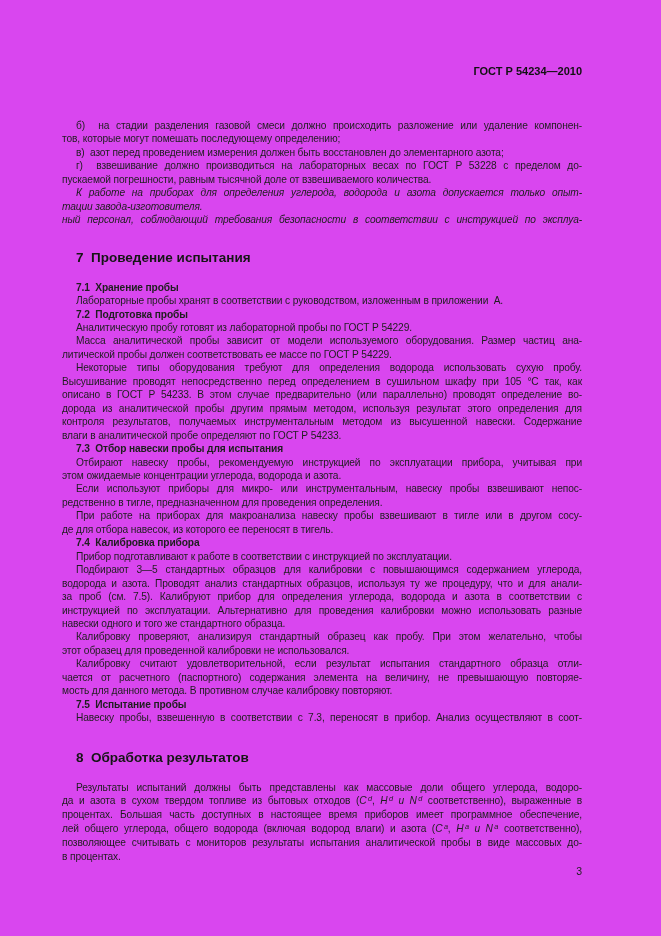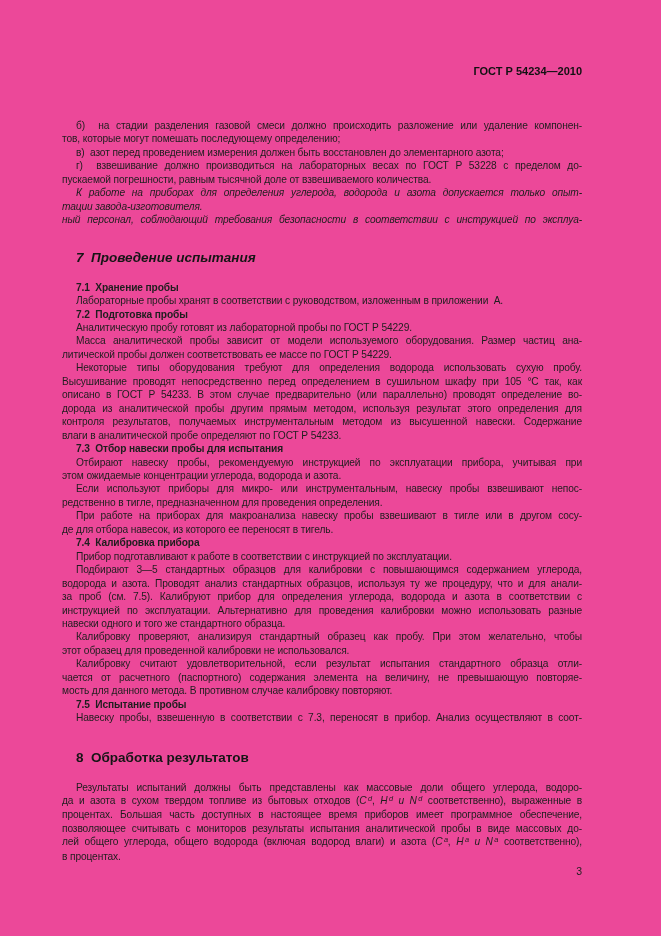--- a/index.html
+++ b/index.html
@@ -1,21 +1,21 @@
 <!DOCTYPE html>
 <html><head>
 <meta charset="utf-8">
 <style>
   html,body{margin:0;padding:0;}
   body{
     width:661px;height:936px;background:#ffffff;
     font-family:"Liberation Sans", sans-serif;
     color:#1e1e1e;
   }
-  .page{position:relative;width:661px;height:936px;background:#ec4899;overflow:hidden;}
+  .page{position:relative;width:661px;height:936px;background:#d946ef;overflow:hidden;}
   .doc-header{
     position:absolute;top:65px;left:62px;width:520px;
     text-align:right;font-weight:bold;font-size:11px;line-height:13px;
     color:#111;
   }
   .content{position:absolute;top:92px;left:62px;width:520px;margin-top:27px;}
   .ln{
     font-size:10.2px;line-height:13.45px;
     text-align:justify;text-align-last:justify;
     letter-spacing:-0.12px;
@@ -23,21 +23,21 @@
   }
   .end{text-align-last:left;}
   .ind{text-indent:14px;}
   .it{font-style:italic;}
   .b{font-weight:bold;}
   .h{
     font-weight:bold;font-size:13.5px;line-height:17px;
     padding-left:14px;text-align:left;text-align-last:left;
     letter-spacing:0;color:#151515;
   }
-  .h7{margin:22px 0 15px 0;font-style:italic;}
+  .h7{margin:22px 0 15px 0;}
   .h8{margin:24px 0 15px 0;}
   .iv{font-style:italic;}
   .sup{
     font-style:italic;font-size:7.3px;
     position:relative;top:-3.2px;padding-left:1.5px;
   }
   .pageno{
     margin-top:2px;text-align:right;text-align-last:right;
     font-size:10.5px;line-height:13px;color:#222;
   }
@@ -94,20 +94,20 @@
     <div class="ln">чается от расчетного (паспортного) содержания элемента на величину, не превышающую повторяе-</div>
     <div class="ln end">мость для данного метода. В противном случае калибровку повторяют.</div>
     <div class="ln ind b end">7.5&nbsp; Испытание пробы</div>
     <div class="ln ind">Навеску пробы, взвешенную в соответствии с 7.3, переносят в прибор. Анализ осуществляют в соот-</div>
 
     <div class="h h8">8&nbsp; Обработка результатов</div>
 
     <div class="ln ind">Результаты испытаний должны быть представлены как массовые доли общего углерода, водоро-</div>
     <div class="ln"><span>да и азота в сухом твердом топливе из бытовых отходов (</span><span class="iv">C</span><span class="sup">d</span><span>, </span><span class="iv">H</span><span class="sup">d</span><span class="iv"> и </span><span class="iv">N</span><span class="sup">d</span><span> соответственно), выраженные в</span></div>
     <div class="ln">процентах. Большая часть доступных в настоящее время приборов имеет программное обеспечение,</div>
+    <div class="ln"><span>лей общего углерода, общего водорода (включая водород влаги) и азота (</span><span class="iv">C</span><span class="sup">a</span><span>, </span><span class="iv">H</span><span class="sup">a</span><span class="iv"> и </span><span class="iv">N</span><span class="sup">a</span><span> соответственно),</span></div>
     <div class="ln">позволяющее считывать с мониторов результаты испытания аналитической пробы в виде массовых до-</div>
-    <div class="ln"><span>лей общего углерода, общего водорода (включая водород влаги) и азота (</span><span class="iv">C</span><span class="sup">a</span><span>, </span><span class="iv">H</span><span class="sup">a</span><span class="iv"> и </span><span class="iv">N</span><span class="sup">a</span><span> соответственно),</span></div>
     <div class="ln end">в процентах.</div>
 
     <div class="pageno">3</div>
   </div>
 
 </div>
 
 </body></html>

